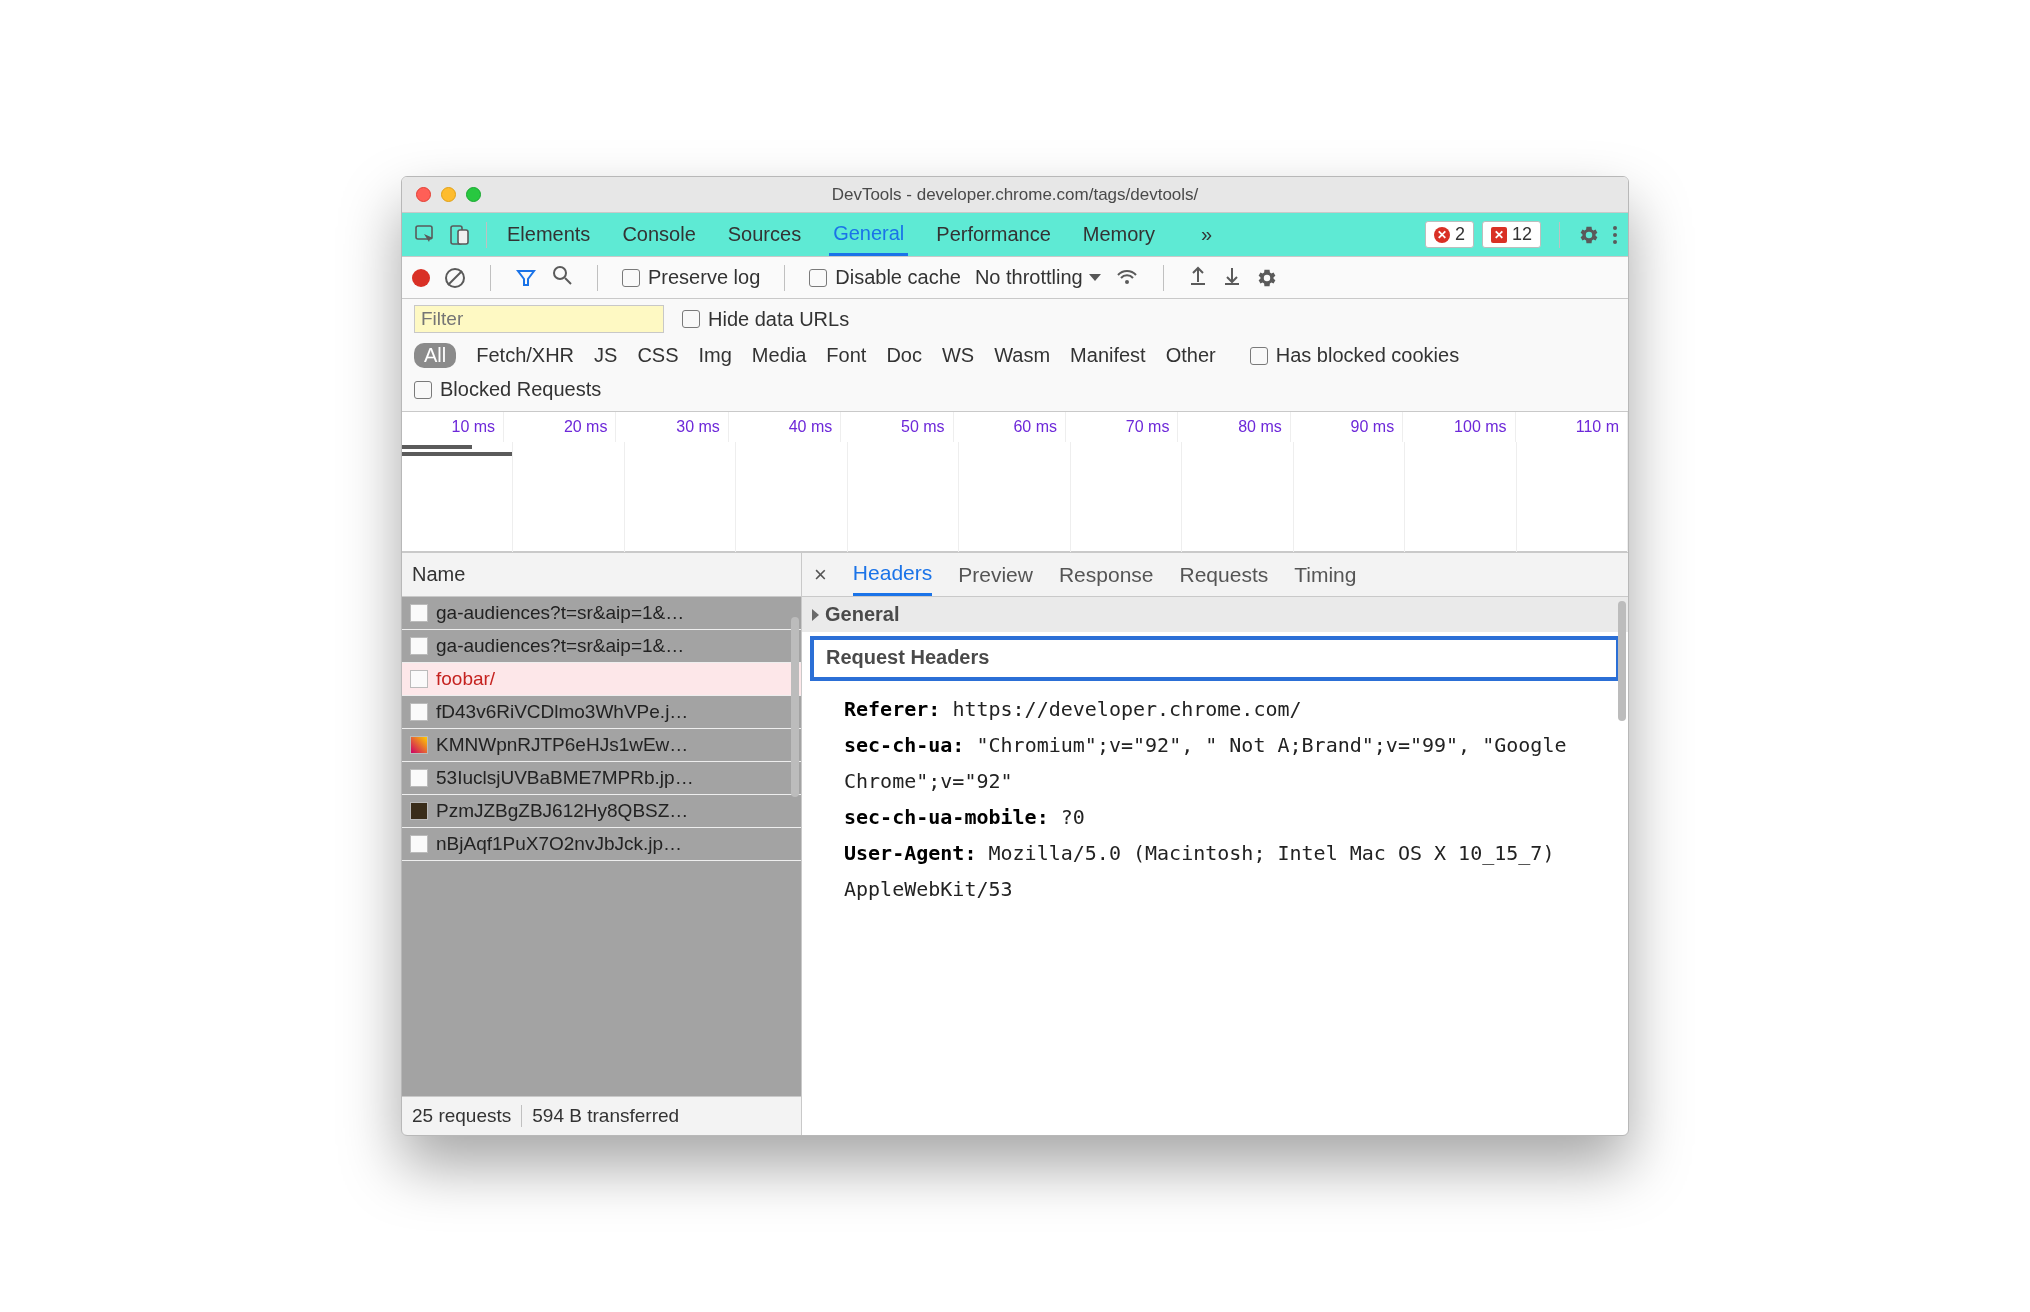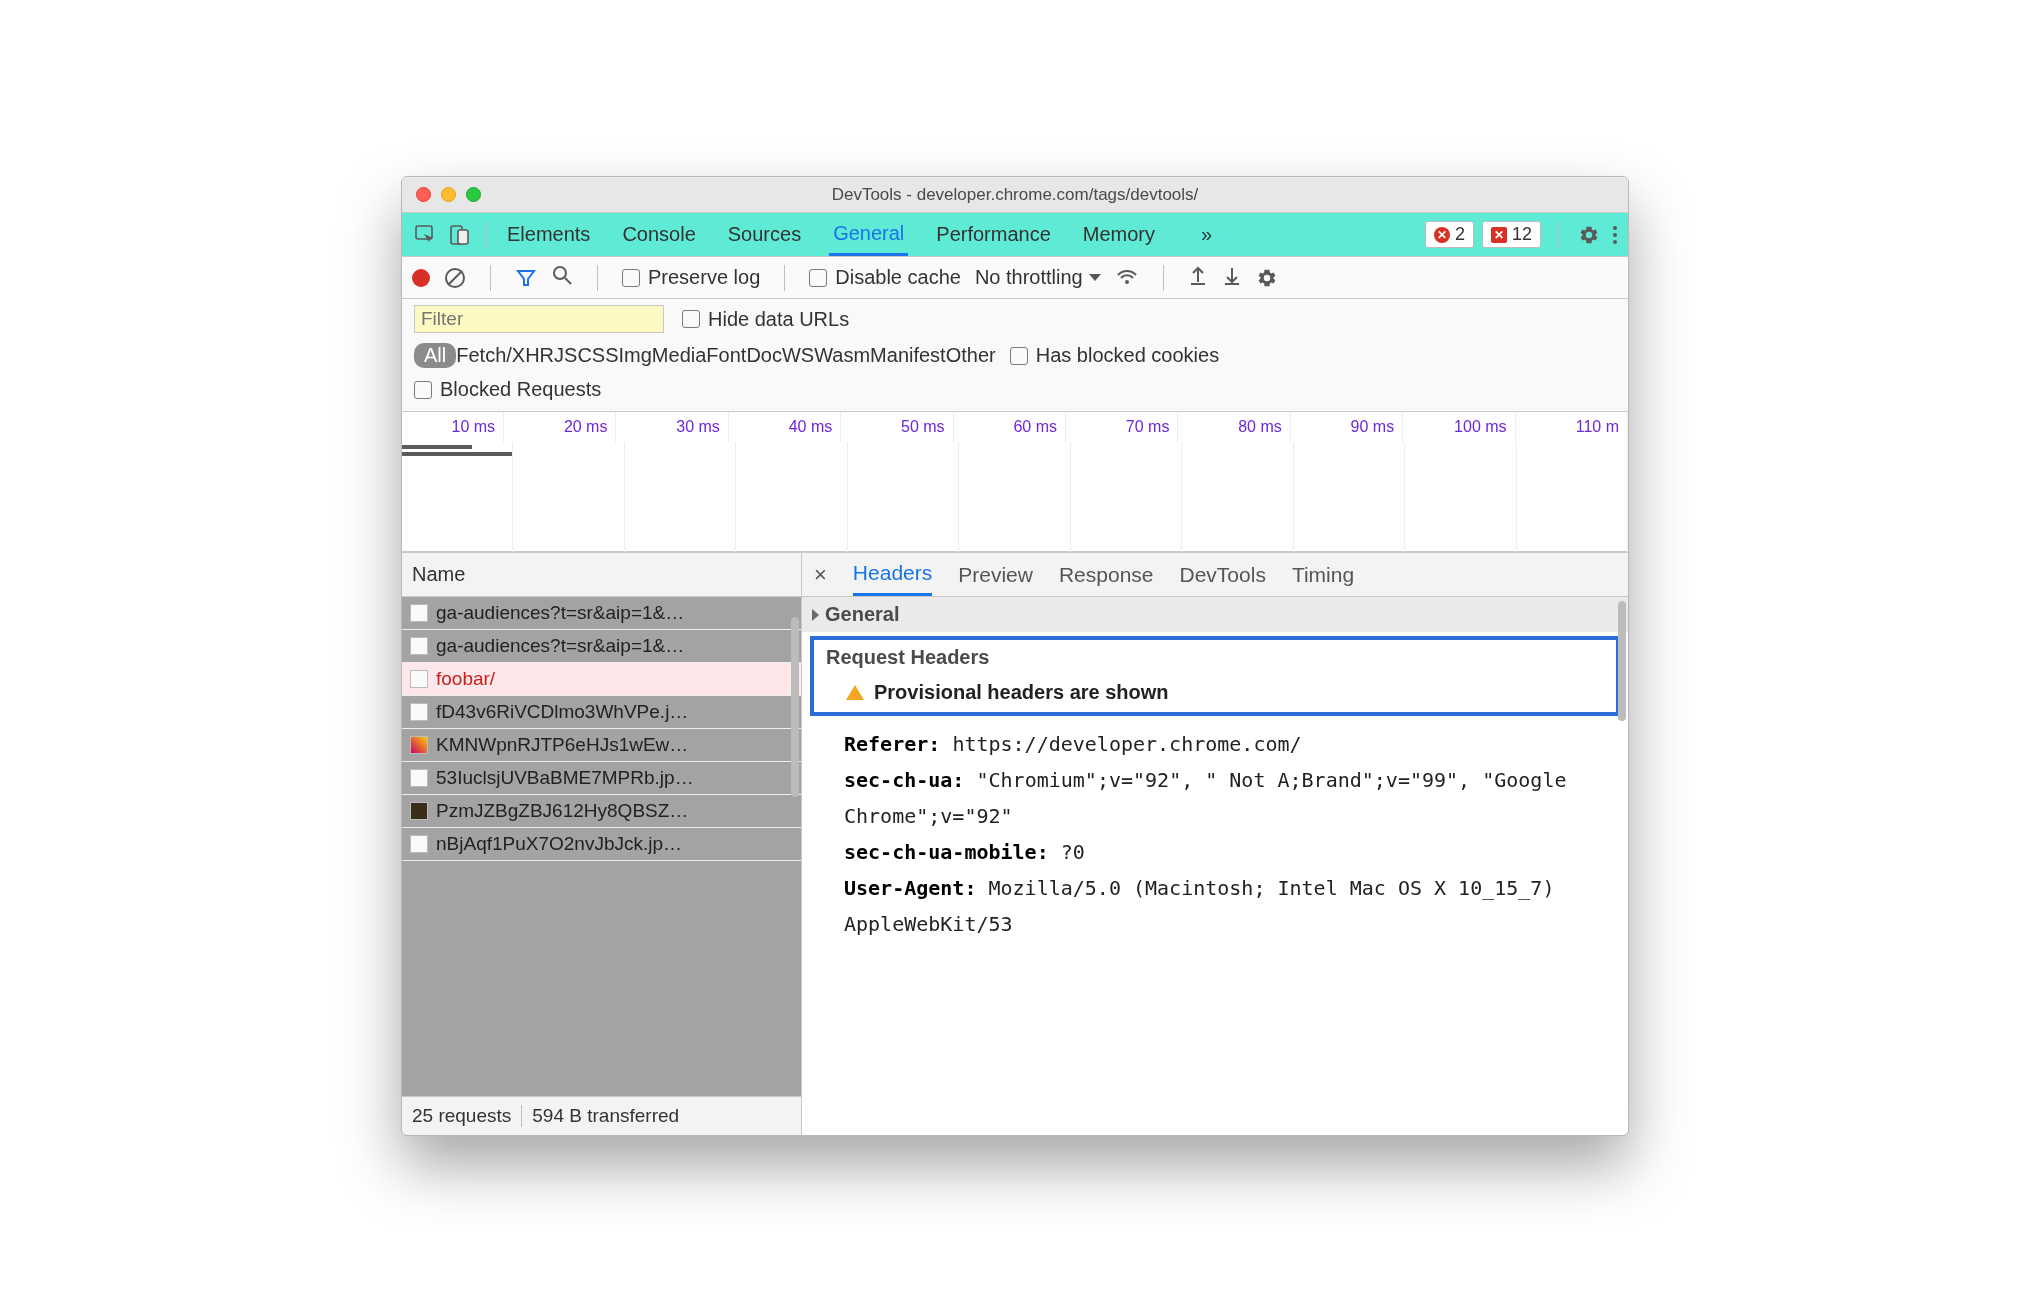--- a/index.html
+++ b/index.html
@@ -78,21 +78,21 @@
   .toolbar2 .right{margin-left:auto;}
   .icon-grey{color:#5a5a5a;}
 
   
   .filterrow{
     padding:6px 12px 10px 12px;background:#f9f9f9;border-bottom:1px solid #c9c9c9;
     font-size:20px;color:#333;
   }
   .filterrow .line1{display:flex;align-items:center;gap:18px;}
   .filter-input{width:250px;height:28px;border:1px solid #c8c8c8;font-size:19px;color:#777;padding:2px 6px;background:#fef9c3;}
-  .types{display:flex;align-items:center;margin-top:10px;flex-wrap:wrap;}
+  .types{display:flex;align-items:center;gap:20px;margin-top:10px;flex-wrap:wrap;}
   .type-pill{background:#8b8b8b;color:#fff;border-radius:10px;padding:1px 10px;}
   .fr-line3{margin-top:10px;display:flex;align-items:center;gap:8px;}
 
   
   .timeline{height:140px;border-bottom:1px solid #c9c9c9;background:#fff;}
   .timeline-ruler{display:flex;height:30px;}
   .tick{flex:1;border-right:1px solid #eee;font-size:16px;color:#6d28d9;text-align:right;padding-right:8px;padding-top:6px;position:relative;}
   .tick:first-child{flex:0.9;}
   .timeline-body{display:flex;height:110px;}
   .tcol{flex:1;border-right:1px solid #eee;}
@@ -368,39 +368,35 @@
         <span>594 B transferred</span>
       </div>
     </div>
 
     <div class="right">
       <div class="detail-tabs">
         <span style="color:#555;font-size:22px;">×</span>
         <div class="dtab active">Headers</div>
         <div class="dtab">Preview</div>
         <div class="dtab">Response</div>
-        <div class="dtab">DevTools</div>
+        <div class="dtab">Requests</div>
         <div class="dtab">Timing</div>
       </div>
       <div class="detail-body">
         <div class="right-scroll"></div>
         <div class="section-head">
           <div class="arrow"></div>
           <span>General</span>
         </div>
 
         <div class="highlight-box">
           <div class="req-head-line">
             <div class="arrow down"></div>
             <span>Request Headers</span>
           </div>
-          <div class="prov-line">
-            <div class="warn-icon"></div>
-            <span>Provisional headers are shown</span>
-          </div>
         </div>
 
         <div class="headers">
           <div><span class="hk">Referer:</span> <span class="hv">https://developer.chrome.com/</span></div>
           <div><span class="hk">sec-ch-ua:</span> <span class="hv">"Chromium";v="92", " Not A;Brand";v="99", "Google Chrome";v="92"</span></div>
           <div><span class="hk">sec-ch-ua-mobile:</span> <span class="hv">?0</span></div>
           <div><span class="hk">User-Agent:</span> <span class="hv">Mozilla/5.0 (Macintosh; Intel Mac OS X 10_15_7) AppleWebKit/53</span></div>
         </div>
       </div>
     </div>

